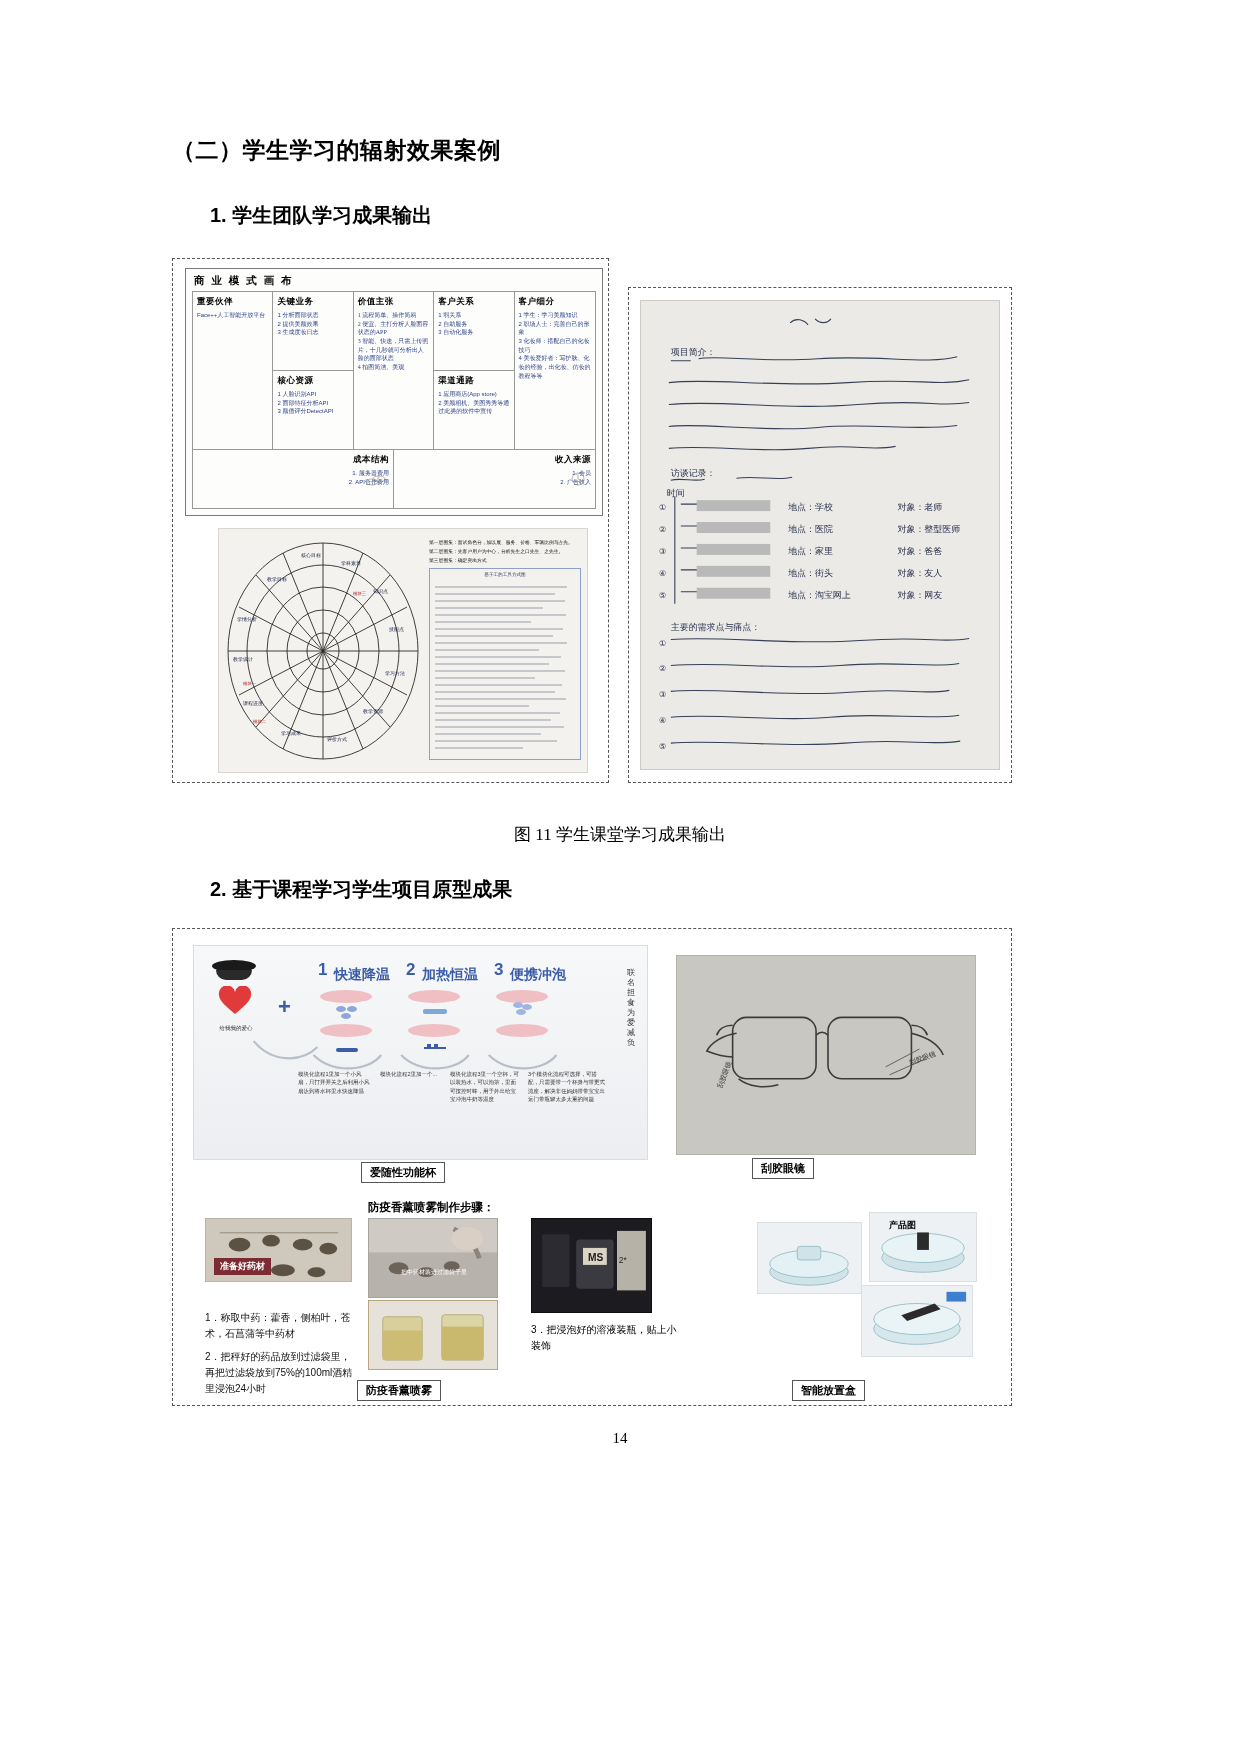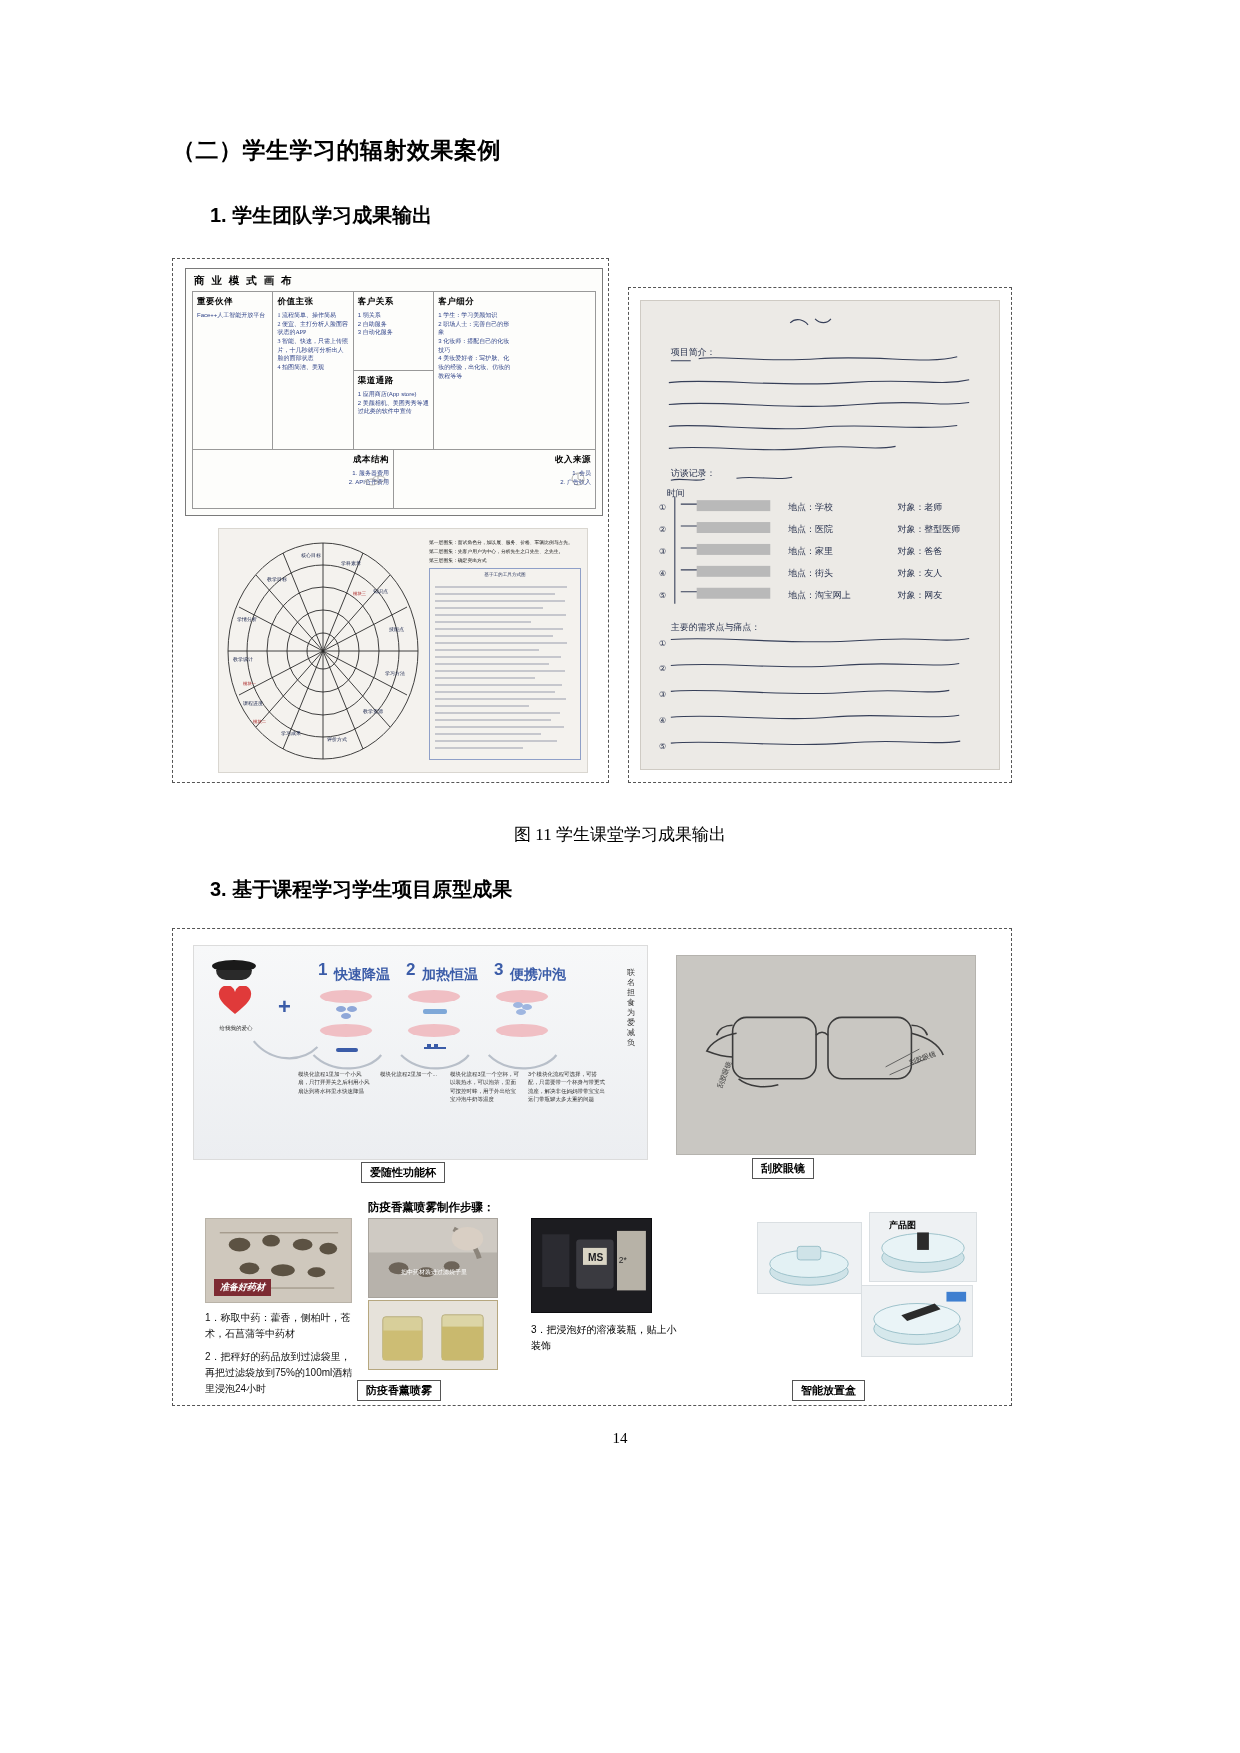--- a/index.html
+++ b/index.html
@@ -132,22 +132,22 @@
     position:absolute; border:1px solid #555; background:#fff;
     font-family:"Liberation Sans", sans-serif; font-size:11px; font-weight:700;
     padding:2px 8px; box-sizing:border-box; white-space:nowrap;
   }
   #lbl-cup     { left:361px; top:1162px; }
   #lbl-glasses { left:752px; top:1158px; }
   #lbl-spray   { left:357px; top:1380px; }
   #lbl-box2    { left:792px; top:1380px; }
 
   .herbsimg {
-    position:absolute; left:205px; top:1218px; width:147px; height:85px;
-    background:#ec4899; border:1px solid #b9b3a8; box-sizing:border-box; overflow:hidden;font-style:italic;
+    position:absolute; left:205px; top:1218px; width:147px; height:64px;
+    background:#ec4899; border:1px solid #b9b3a8; box-sizing:border-box; overflow:hidden;
   }
   .herb-tag {
     position:absolute; left:8px; bottom:6px; background:#7d2b33; color:#fff;
     font-family:"Liberation Sans", sans-serif; font-size:9px; font-weight:700; padding:2px 6px;
   }
   .herbs-text {
     position:absolute; left:205px; top:1310px; width:150px;
     font-family:"Liberation Sans", sans-serif; font-size:10px; line-height:1.6; color:#111;
   }
   .herbs-text p { margin:0 0 7px 0; }
@@ -200,20 +200,36 @@
 
   <div class="dframe" id="frame-left"></div>
 
   <div class="bmc">
     <div class="bmc-title">商 业 模 式 画 布</div>
     <div class="bmc-grid">
       <div class="bmc-rowtop">
         <div class="bmc-cell col1">
           <div class="c-head">重要伙伴</div>
           <div class="c-body" style="white-space:pre-line">Face++人工智能开放平台</div>
+        </div>
+        <div class="bmc-cellplain col2">
+          <div class="stack">
+            <div class="sub">
+              <div class="c-head">关键业务</div>
+              <div class="c-body" style="white-space:pre-line">1 分析面部状态
+2 提供美颜效果
+3 生成度妆日志</div>
+            </div>
+            <div class="sub">
+              <div class="c-head">核心资源</div>
+              <div class="c-body" style="white-space:pre-line">1 人脸识别API
+2 面部特征分析API
+3 颜值评分DetectAPI</div>
+            </div>
+          </div>
         </div>
         <div class="bmc-cell col3">
           <div class="c-head">价值主张</div>
           <div class="c-body" style="white-space:pre-line">1 流程简单、操作简易
 2 便宜、主打分析人脸面容状态的APP
 3 智能、快速，只需上传照片，十几秒就可分析出人脸的面部状态
 4 拍图简洁、美观</div>
         </div>
         <div class="bmc-cellplain col4">
           <div class="stack">
@@ -378,21 +394,21 @@
         <rect x="56" y="200" width="74" height="11"></rect>
         <rect x="56" y="222" width="74" height="11"></rect>
         <rect x="56" y="244" width="74" height="11"></rect>
         <rect x="56" y="266" width="74" height="11"></rect>
         <rect x="56" y="288" width="74" height="11"></rect>
       </g>
     </svg>
   </div>
 
   <div class="fig-cap">图 11  学生课堂学习成果输出</div>
-  <div class="h-sub2">3. 基于课程学习学生项目原型成果</div>
+  <div class="h-sub2">2. 基于课程学习学生项目原型成果</div>
 
   <div class="dframe" id="frame-bottom"></div>
 
   <div class="cupimg">
     <div style="position:absolute;left:0;top:0;right:0;bottom:0;background:linear-gradient(#f7f8f9,#eceef1);"></div>
     <div style="position:absolute;left:18px;top:14px;width:44px;height:12px;background:#1a1a1a;border-radius:50%;"></div>
     <div style="position:absolute;left:22px;top:24px;width:36px;height:10px;background:#2a2a2a;border-radius:0 0 10px 10px;"></div>
     <span class="heart" style="left:24px;top:40px;">
       <svg viewBox="0 0 34 30">
           <path d="M17 28C9 21 1 15 1 9A7.5 7.5 0 0 1 17 6 7.5 7.5 0 0 1 33 9c0 6-8 12-16 19z" fill="#e03a3a"></path>

